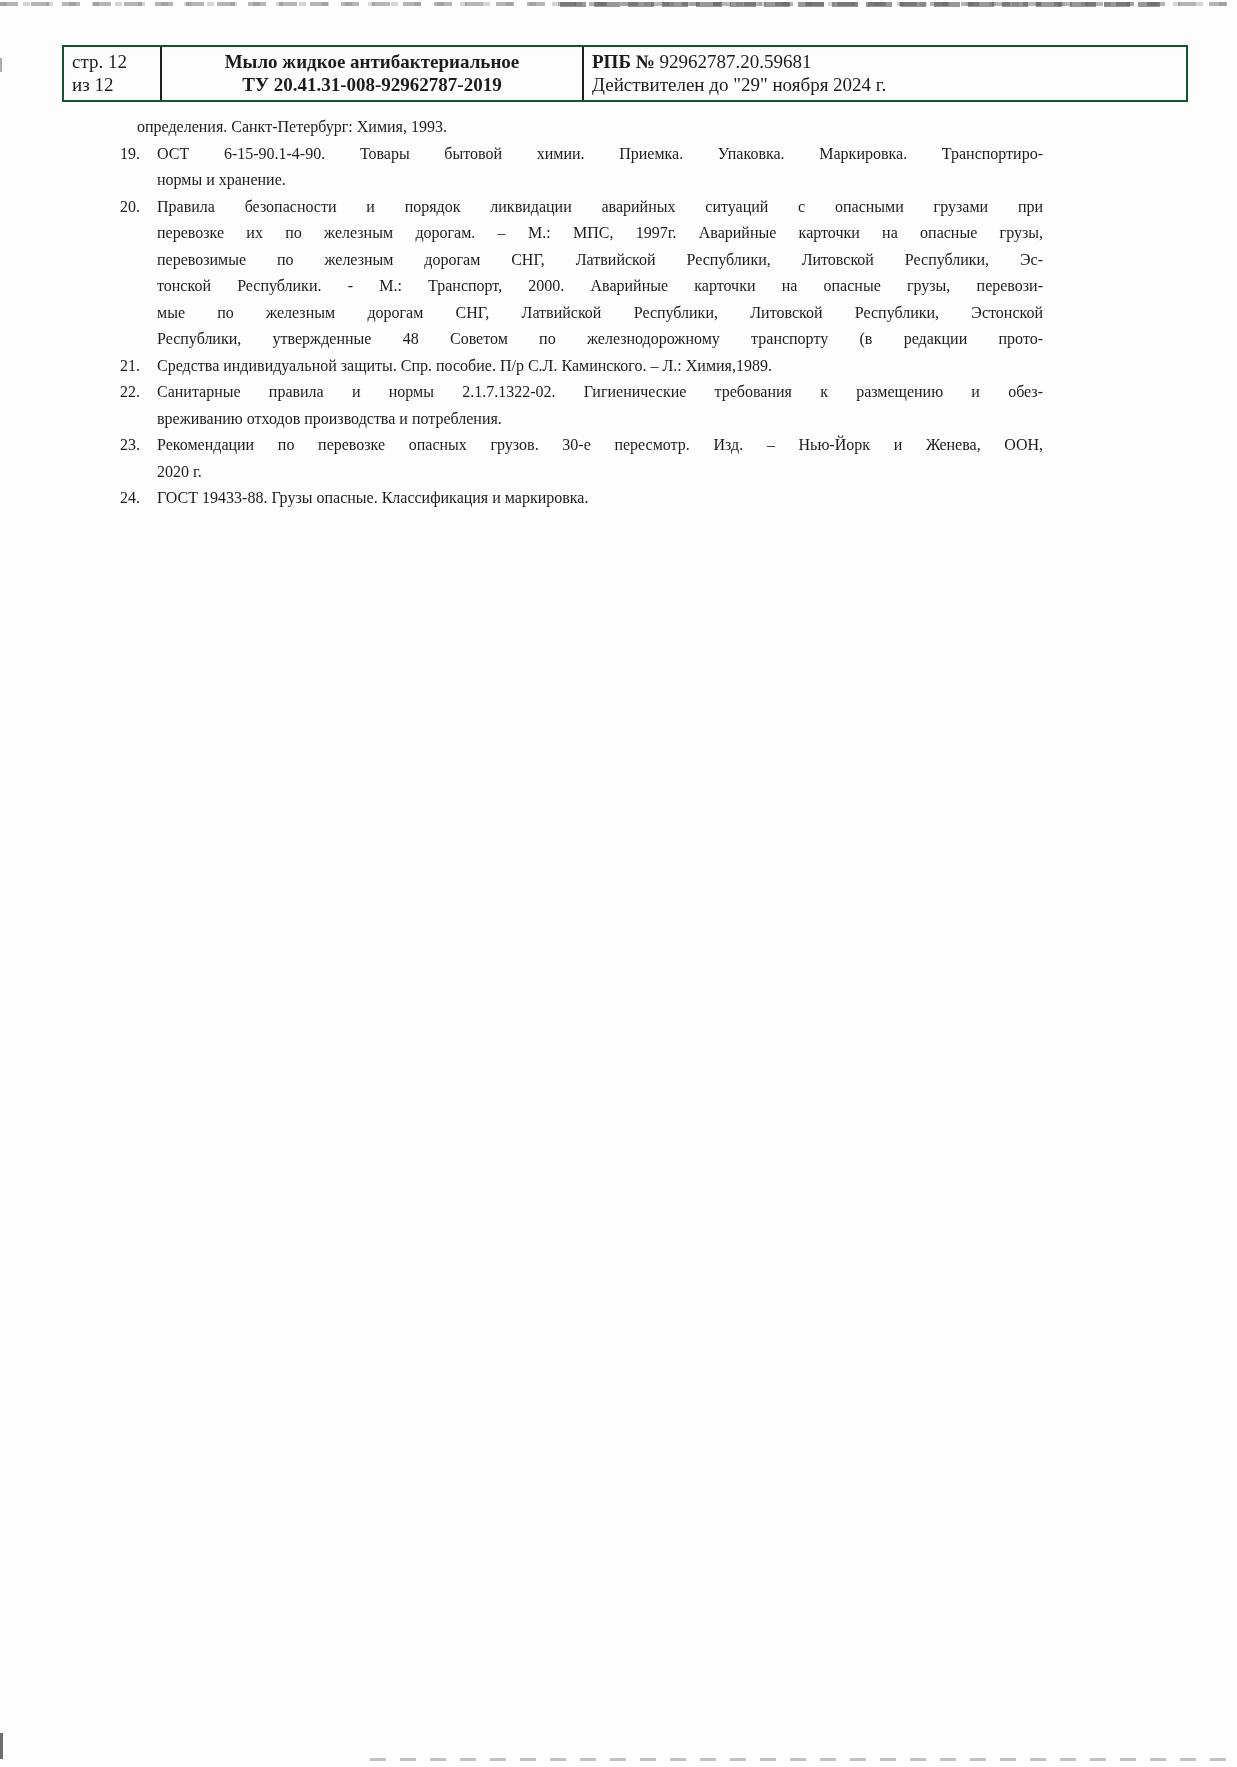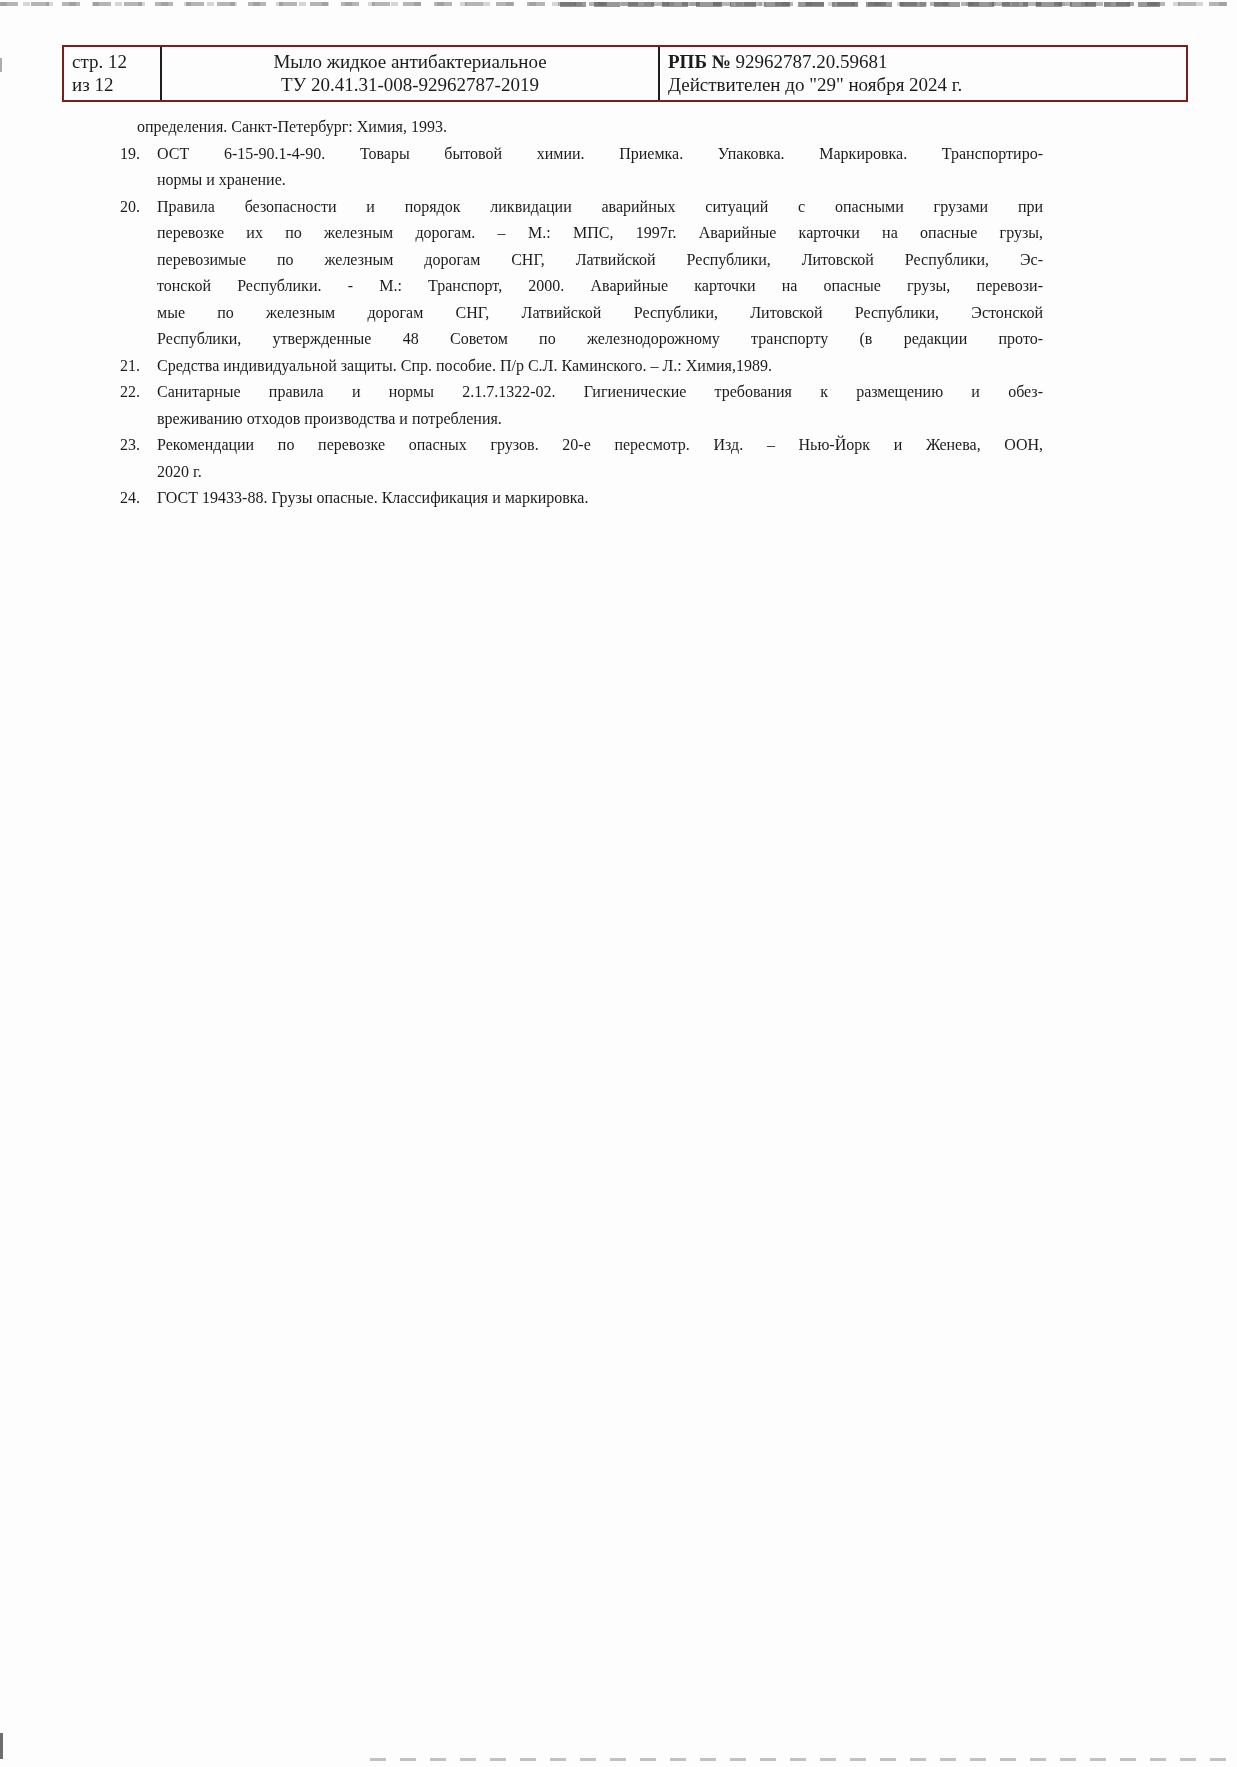--- a/index.html
+++ b/index.html
@@ -37,30 +37,30 @@
     position: absolute; left: 0; top: 58px; width: 2px; height: 14px;
     background: rgba(120,120,120,.6);
   }
 
   
   .header-table {
     position: absolute;
     left: 62px; top: 45px;
     width: 1126px;
     box-sizing: border-box;
-    border: 2px solid #7f1d1d;
+    border: 2px solid #14532d;
     display: flex;
     font-size: 19px;
     line-height: 23px;
     background: #fdfdfd;
     align-items: center;
   }
   .header-table .cell { box-sizing: border-box; padding: 3px 8px 4px 8px; }
   .cell-page    { width: 98px;  border-right: 2px solid #1e1e1e; }
-  .cell-product { width: 498px; border-right: 2px solid #1e1e1e; text-align: center; }
+  .cell-product { width: 422px; border-right: 2px solid #1e1e1e; text-align: center; font-weight: bold; }
   .cell-rpb     { flex: 1; }
   .cell-rpb .rpb-label { font-weight: bold; margin-top: 22px; }
 
   
   .refs {
     position: absolute;
     left: 100px; top: 114px;
     width: 943px;
     font-size: 16px;
     line-height: 26.5px;
@@ -116,21 +116,21 @@
           <span class="ref-num">21.</span>
           <div class="ref-line">Средства индивидуальной защиты. Спр. пособие. П/р С.Л. Каминского. – Л.: Химия,1989.</div>
         </div>
         <div class="ref-item">
           <span class="ref-num">22.</span>
           <div class="ref-line just">Санитарные правила и нормы 2.1.7.1322-02. Гигиенические требования к размещению и обез-</div>
           <div class="ref-line">вреживанию отходов производства и потребления.</div>
         </div>
         <div class="ref-item">
           <span class="ref-num">23.</span>
-          <div class="ref-line just">Рекомендации по перевозке опасных грузов. 20-е пересмотр. Изд. – Нью-Йорк и Женева, ООН,</div>
+          <div class="ref-line just">Рекомендации по перевозке опасных грузов. 30-е пересмотр. Изд. – Нью-Йорк и Женева, ООН,</div>
           <div class="ref-line">2020 г.</div>
         </div>
         <div class="ref-item">
           <span class="ref-num">24.</span>
           <div class="ref-line">ГОСТ 19433-88. Грузы опасные. Классификация и маркировка.</div>
         </div>
       </div>
   </div>
 
   <div class="artifact-bottom"></div>

